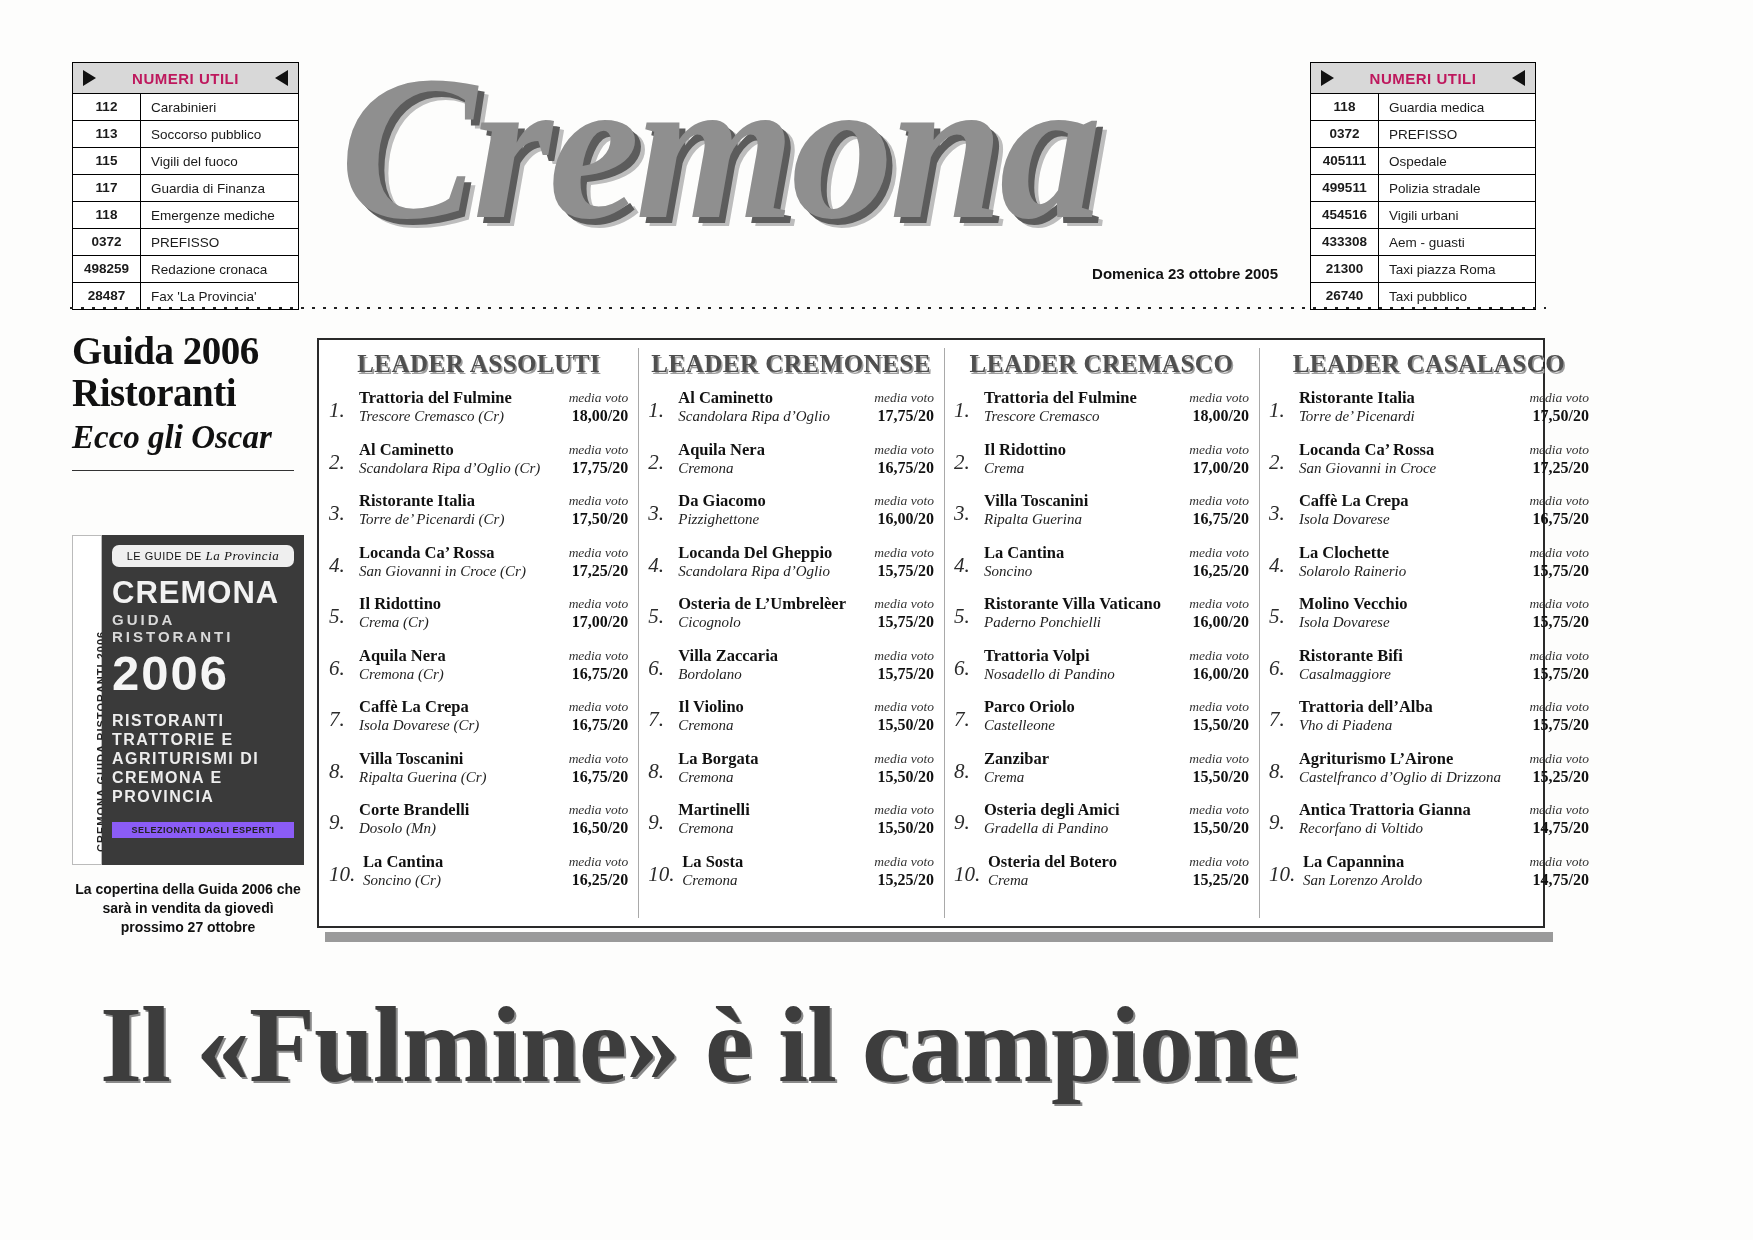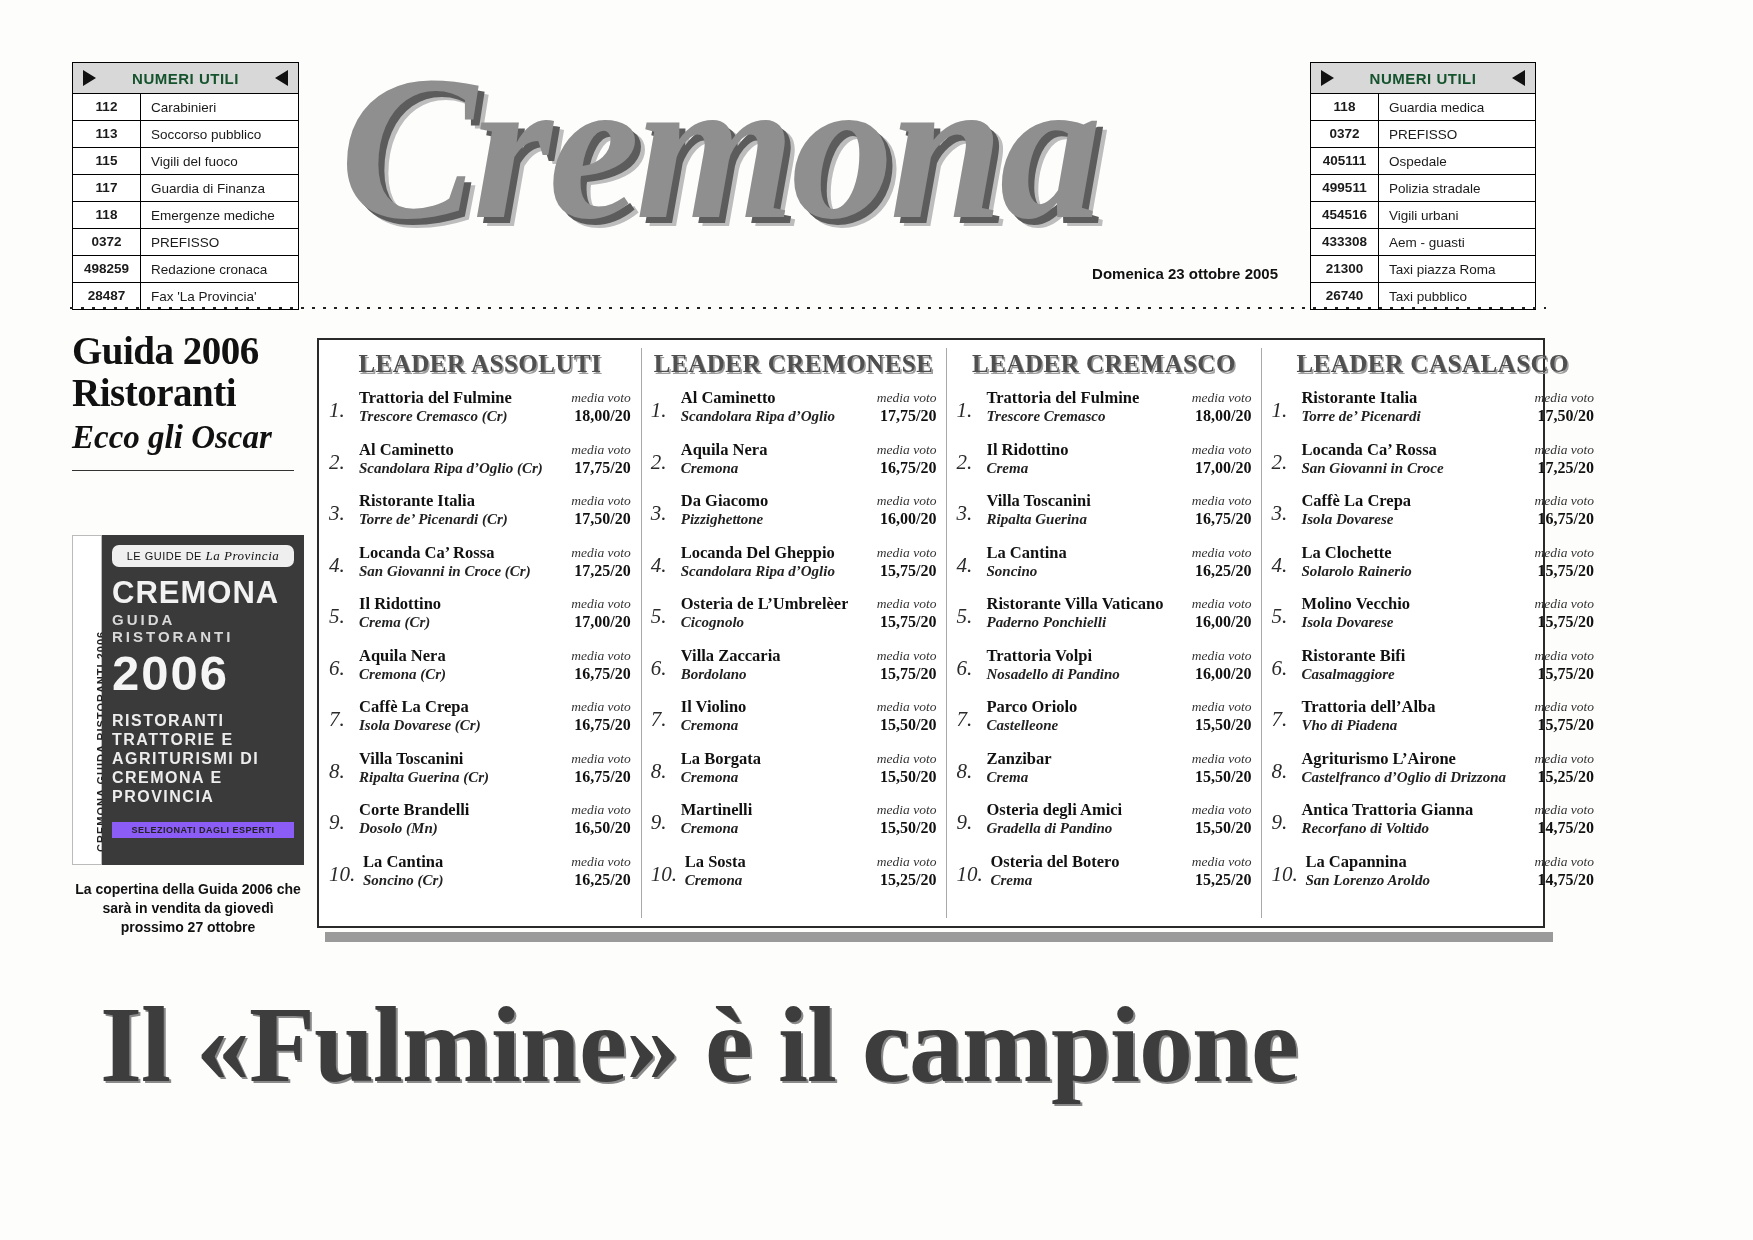--- a/index.html
+++ b/index.html
@@ -37,21 +37,21 @@
     background: #d8d8d8;
     border-bottom: 1px solid #000;
     display: flex;
     align-items: center;
     justify-content: center;
   }
   .numeri-head .title {
     font-size: 15px;
     font-weight: bold;
     letter-spacing: 0.5px;
-    color: #14532d;
+    color: #be185d;
   }
   .tri {
     width: 0; height: 0;
     border-top: 8px solid transparent;
     border-bottom: 8px solid transparent;
     position: absolute;
     top: 7px;
   }
   .tri.l { left: 10px; border-left: 13px solid #111; }
   .tri.r { right: 10px; border-right: 13px solid #111; }
@@ -331,21 +331,20 @@
     overflow: hidden;
   }
   .rest-place {
     font-family: "Liberation Serif", serif;
     font-style: italic;
     font-size: 15px;
     color: #222;
     line-height: 18px;
     white-space: nowrap;
     overflow: hidden;
-    font-weight: bold;
   }
   .entry-score {
     flex: 0 0 88px;
     text-align: right;
     padding-top: 1px;
   }
   .media {
     font-family: "Liberation Serif", serif;
     font-style: italic;
     font-size: 13.5px;

